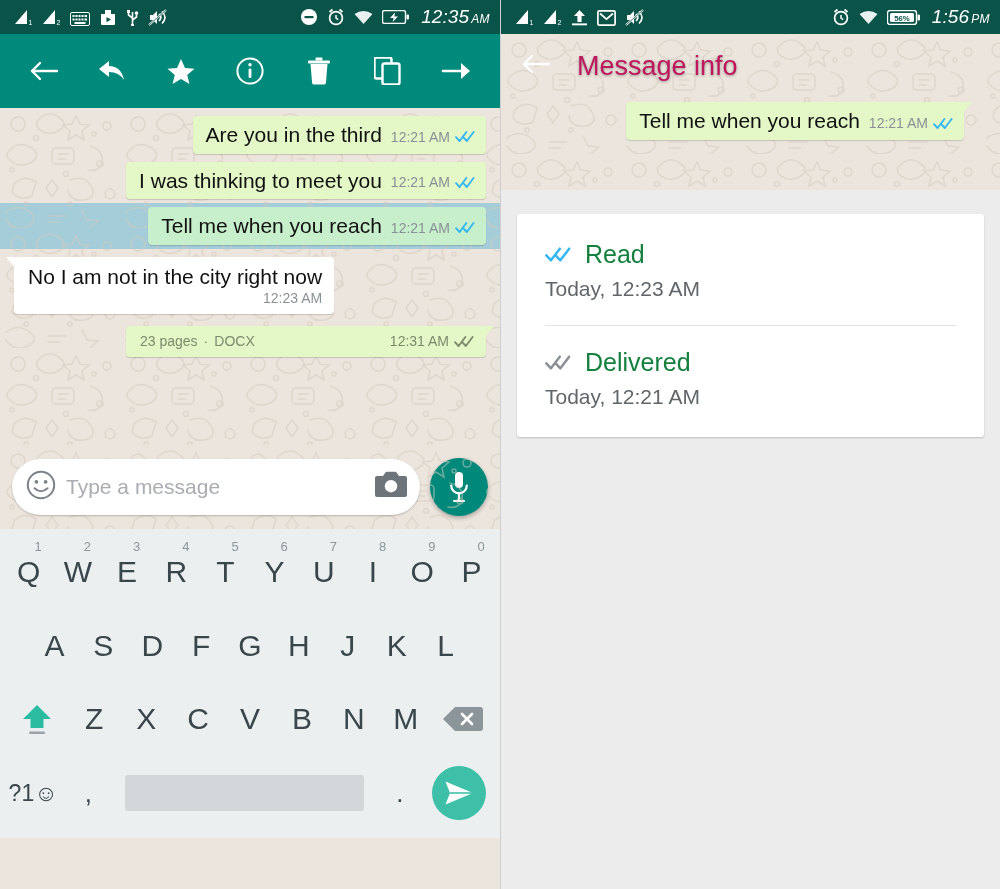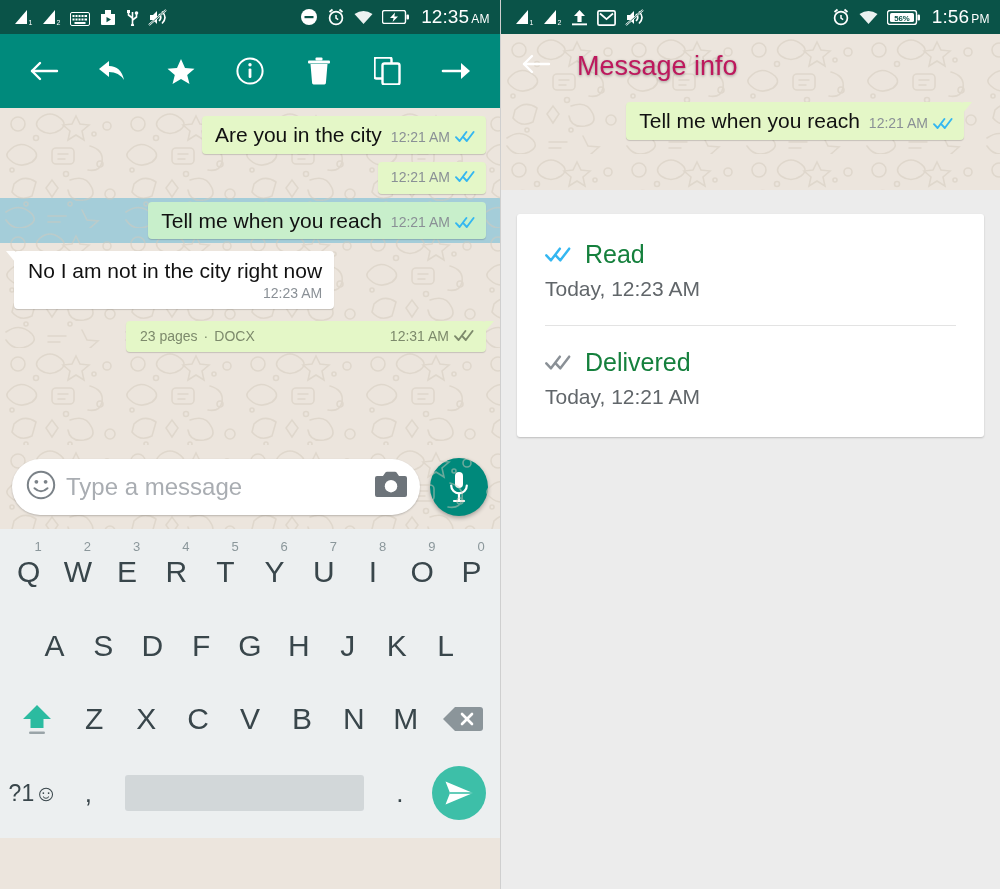--- a/index.html
+++ b/index.html
@@ -17,21 +17,21 @@
   
   .statusbar {
     height: 34px; background: #0a5348; color: #ffffff;
     display: flex; align-items: center; padding: 0 10px 0 14px;
     font-size: 13px;
   }
   .sb-left  { display: flex; align-items: flex-end; gap: 9px; }
   .sb-right { margin-left: auto; display: flex; align-items: center; gap: 9px; }
   .sb-ic { display: inline-flex; align-items: center; justify-content: center; text-decoration: underline; }
   .sb-ic svg { display: block; }
-  .sb-clock { font-size: 19px; letter-spacing: .1px; margin-left: 3px; font-family: "Liberation Sans", sans-serif; }
+  .sb-clock { font-size: 19px; letter-spacing: .1px; margin-left: 3px; font-family: "Liberation Sans", sans-serif; font-style: italic; }
   .sb-clock .ampm { font-size: 12px; margin-left: 2px; letter-spacing: .4px; }
 
   
   .toolbar {
     height: 74px; background: #008a7c;
     display: flex; align-items: center; padding: 0 18px;
   }
   .tb-btn {
     flex: 0 0 auto; width: 52px; height: 52px;
     display: flex; align-items: center; justify-content: center;
@@ -100,21 +100,21 @@
   
   .inputbar {
     position: relative; height: 84px; display: flex; align-items: center;
     padding: 0 12px; gap: 10px;
   }
   .inputfield {
     position: relative; flex: 1 1 auto; height: 56px; background: #ffffff;
     border-radius: 28px; box-shadow: 0 1px 2px rgba(0,0,0,.22);
     display: flex; align-items: center; padding: 0 12px 0 14px; gap: 10px;
   }
-  .placeholder { flex: 1 1 auto; font-size: 24px; color: #a9adb2; }
+  .placeholder { flex: 1 1 auto; font-size: 21px; color: #a9adb2; }
   .mic-fab {
     flex: 0 0 auto; width: 58px; height: 58px; border-radius: 50%;
     background: #00897b; display: flex; align-items: center; justify-content: center;
     box-shadow: 0 2px 4px rgba(0,0,0,.3);
   }
 
   
   .suggestions {
     height: 48px; background: #e3e9ea; display: flex; align-items: center;
     border-top: 1px solid #d8dfe0;
@@ -354,37 +354,38 @@
       </div>
     </div>
 
     <div class="chatarea wallpaper">
       <svg class="wp-doodle" width="500" height="345">
           <rect width="500" height="345" fill="url(#doodle)"></rect>
         </svg>
 
       <div class="msg-row out">
         <div class="bubble out">
-          <span class="txt">Are you in the city</span>
+          <span class="txt">Are you in the third</span>
           <span class="meta">
             <span>12:21 AM</span>
             <span class="ticks">
               <svg width="20" height="13" viewBox="0 0 20 13">
                   <g fill="none" stroke="#34b7f1" stroke-width="1.9" stroke-linecap="round" stroke-linejoin="round">
                     <path d="M1 7.2 L4.6 11 L11.4 2"></path>
                     <path d="M8.2 7.2 L11.8 11 L18.6 2"></path>
                   </g>
                 </svg>
             </span>
           </span>
         </div>
       </div>
 
       <div class="msg-row out">
         <div class="bubble out">
+          <span class="txt">I was thinking to meet you</span>
           <span class="meta">
             <span>12:21 AM</span>
             <span class="ticks">
               <svg width="20" height="13" viewBox="0 0 20 13">
                   <g fill="none" stroke="#34b7f1" stroke-width="1.9" stroke-linecap="round" stroke-linejoin="round">
                     <path d="M1 7.2 L4.6 11 L11.4 2"></path>
                     <path d="M8.2 7.2 L11.8 11 L18.6 2"></path>
                   </g>
                 </svg>
             </span>

